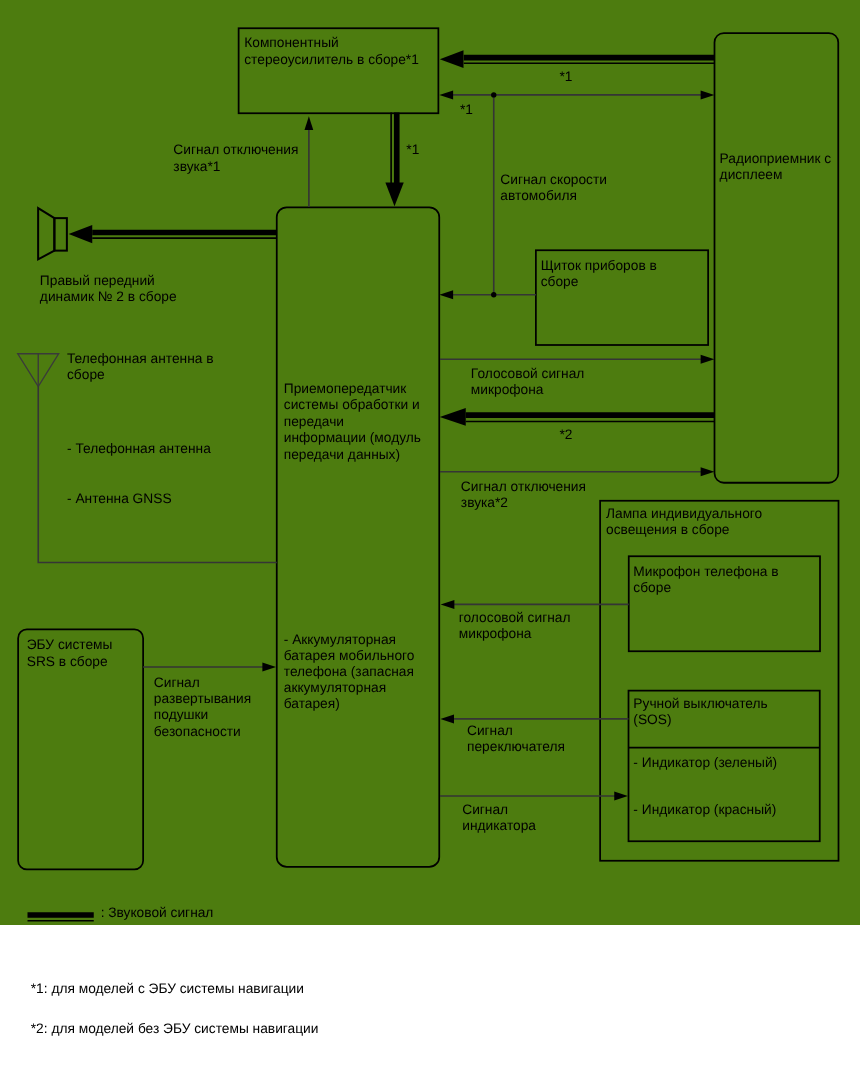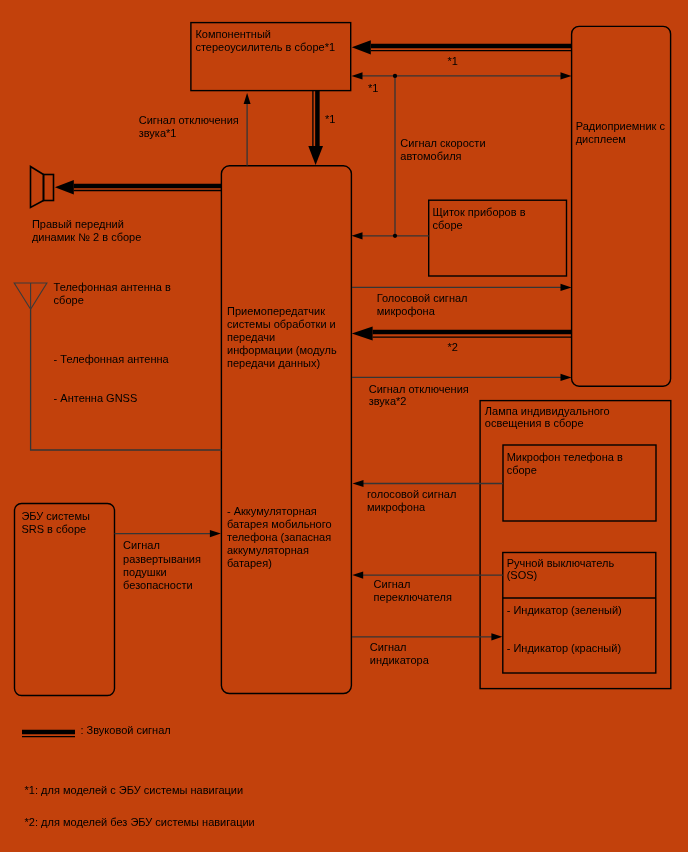--- a/index.html
+++ b/index.html
@@ -1,20 +1,20 @@
 <!DOCTYPE html>
 <html><head>
 <meta charset="utf-8">
 <title>Wiring diagram</title>
 <style>
   html, body { margin:0; padding:0; background:#ffffff;
                -webkit-font-smoothing:antialiased; }
   body { width:688px; height:852px; overflow:hidden;
          font-family:"Liberation Sans", sans-serif; color:#000; }
-  #diagram { position:relative; width:688px; height:852px; background:#c2410c; }
+  #diagram { position:relative; width:688px; height:740px; background:#4d7c0f; }
   svg#canvas { position:absolute; left:0; top:0; display:block; }
   text { font-family:"Liberation Sans", sans-serif; fill:#000000;
          font-size:11px; white-space:pre; }
   .bx { fill:none; stroke:#000; stroke-width:1.4; }
   .bxr { fill:none; stroke:#000; stroke-width:1.4; }
   .ln { stroke:#353535; stroke-width:1.3; fill:none; }
   .audio { stroke:#000; stroke-width:4.5; fill:none; }
   .audio2 { stroke:#000; stroke-width:1.3; fill:none; }
   .ah { fill:#000; stroke:none; }
   .aht { fill:#000; stroke:none; }

